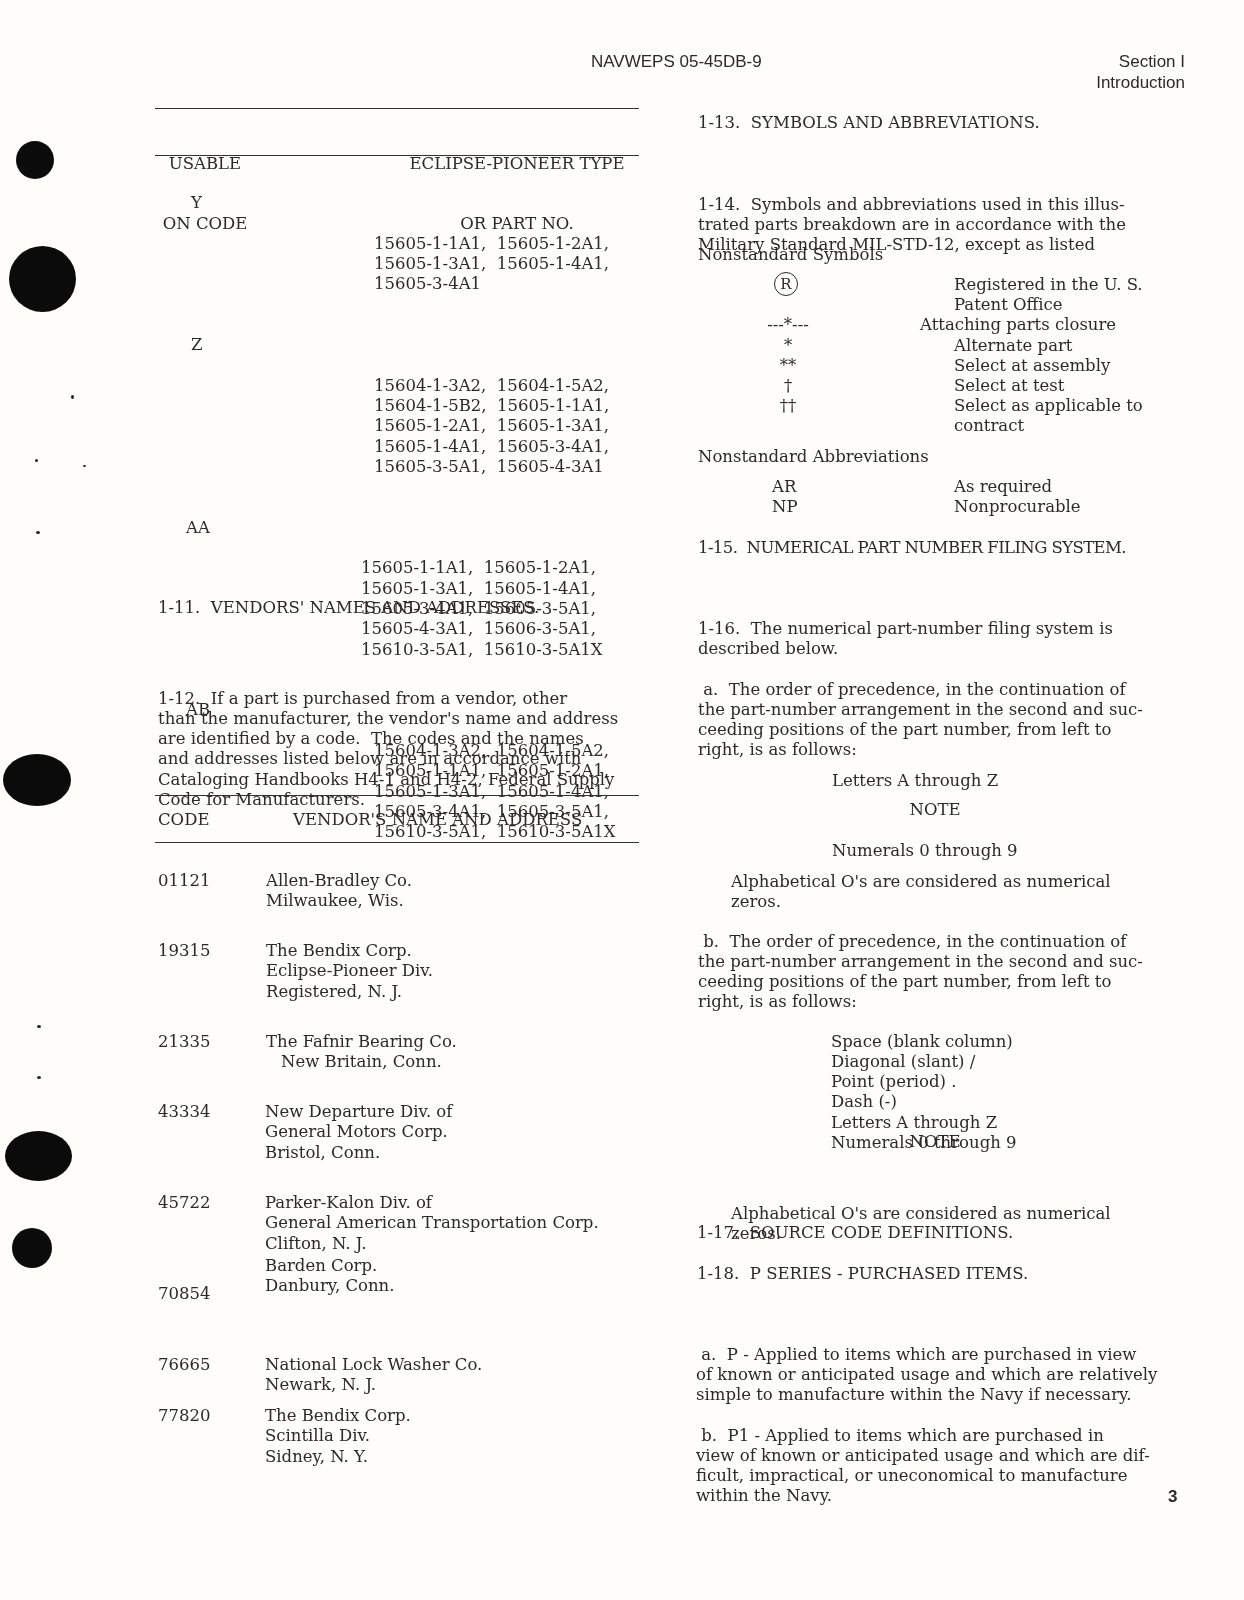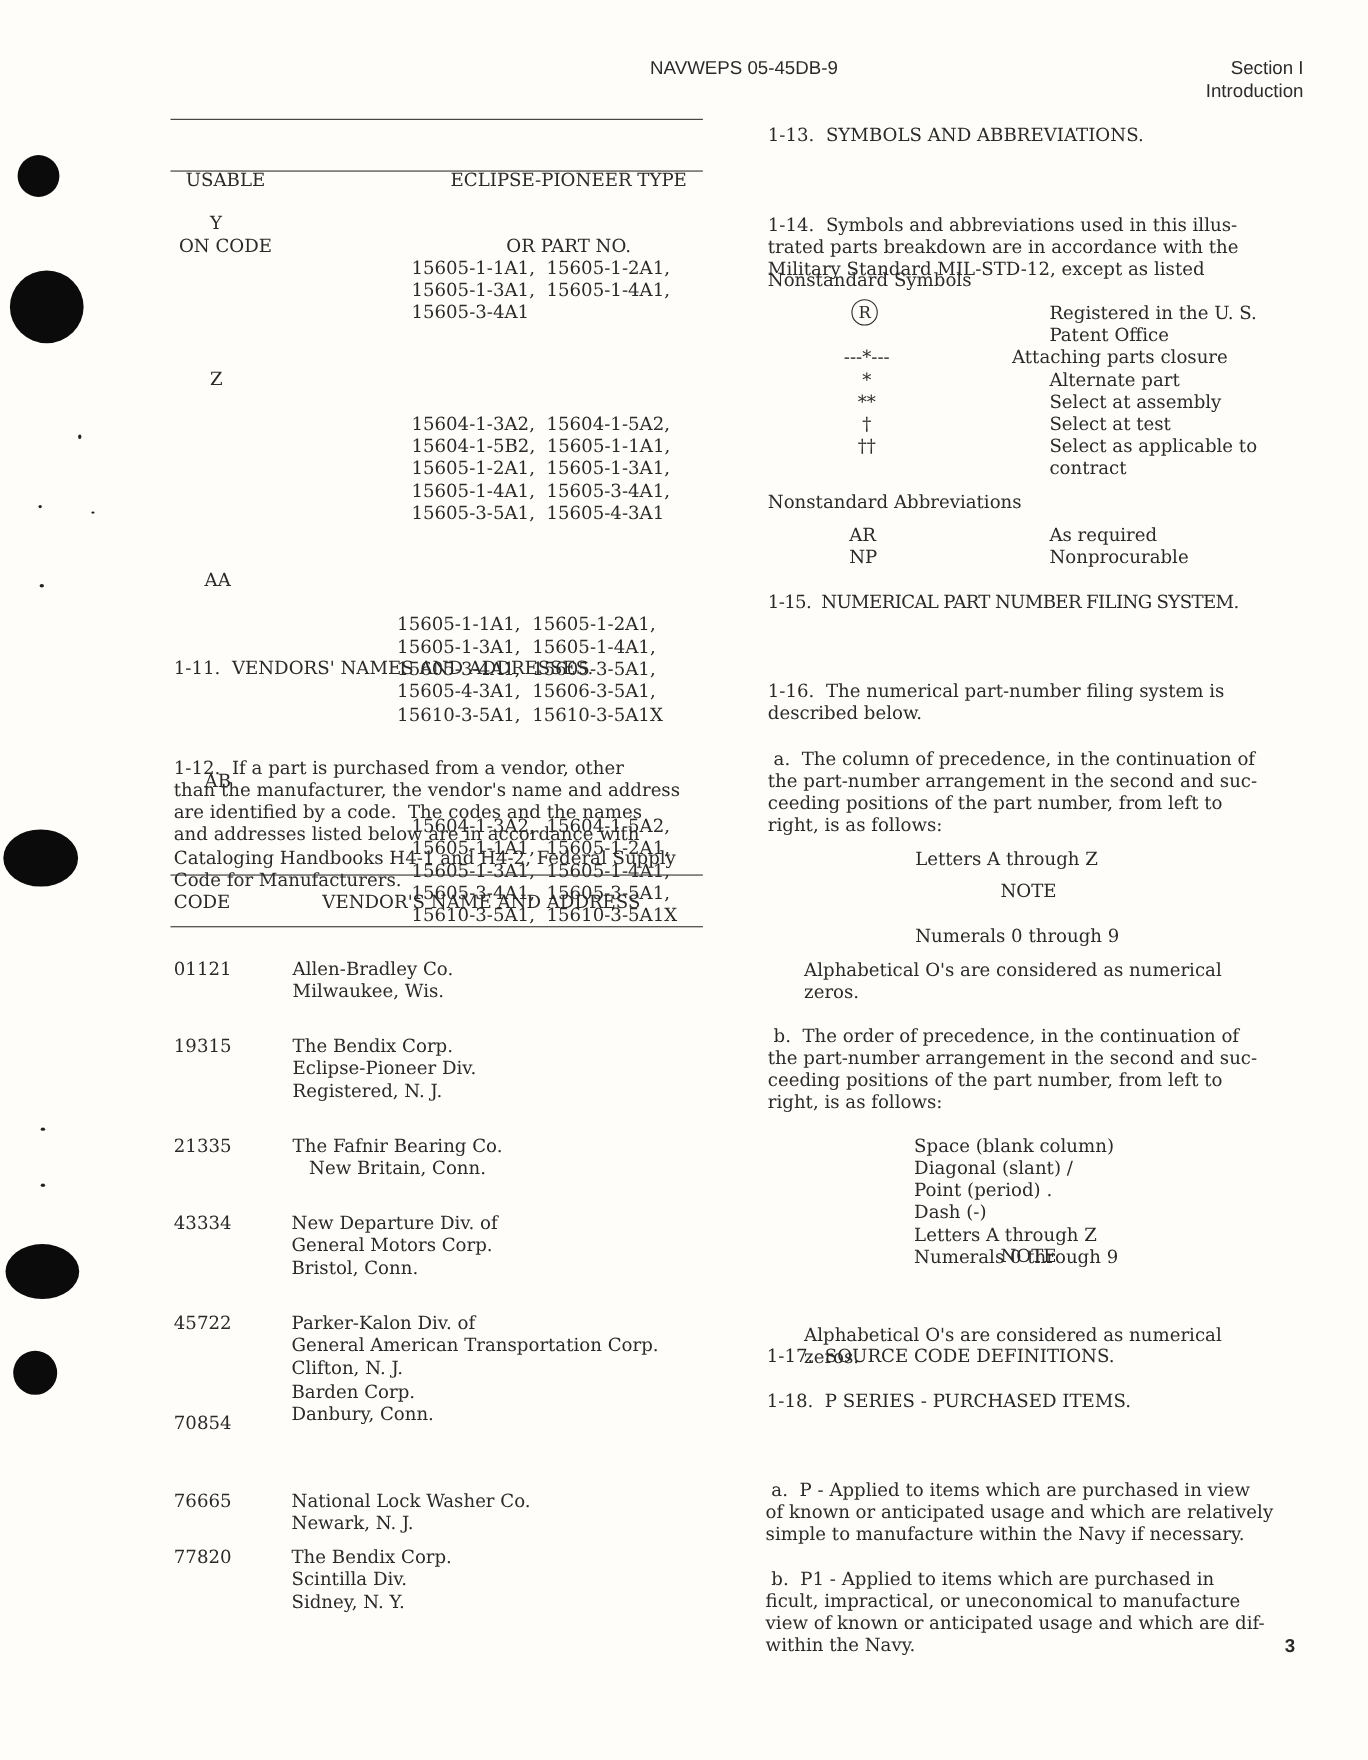--- a/index.html
+++ b/index.html
@@ -157,21 +157,21 @@
 <div class="abs line" style="left:772px;top:497px;">NP</div>
 <div class="abs line" style="left:954px;top:497px;">Nonprocurable</div>
 
 <div class="abs line" style="left:698px;top:538px;letter-spacing:-0.6px;">1-15.  NUMERICAL PART NUMBER FILING SYSTEM.</div>
 
 <div class="abs line" style="left:698px;top:578px;">
   <div>1-16.  The numerical part-number filing system is</div><div>described below.</div>
 </div>
 
 <div class="abs line" style="left:698px;top:639px;">
-  <div> a.  The column of precedence, in the continuation of</div><div>the part-number arrangement in the second and suc-</div><div>ceeding positions of the part number, from left to</div><div>right, is as follows:</div>
+  <div> a.  The order of precedence, in the continuation of</div><div>the part-number arrangement in the second and suc-</div><div>ceeding positions of the part number, from left to</div><div>right, is as follows:</div>
 </div>
 <div class="abs line" style="left:832px;top:730px;">
   <div style="margin-bottom:10px;">Letters A through Z</div>
   <div>Numerals 0 through 9</div>
 </div>
 <div class="abs line center" style="left:880px;top:800px;width:110px;">NOTE</div>
 <div class="abs line" style="left:731px;top:831px;">
   <div>Alphabetical O's are considered as numerical</div><div>zeros.</div>
 </div>
 
@@ -186,16 +186,16 @@
   <div>Alphabetical O's are considered as numerical</div><div>zeros.</div>
 </div>
 
 <div class="abs line" style="left:697px;top:1223px;">1-17.  SOURCE CODE DEFINITIONS.</div>
 <div class="abs line" style="left:697px;top:1264px;">1-18.  P SERIES - PURCHASED ITEMS.</div>
 
 <div class="abs line" style="left:696px;top:1304px;">
   <div> a.  P - Applied to items which are purchased in view</div><div>of known or anticipated usage and which are relatively</div><div>simple to manufacture within the Navy if necessary.</div>
 </div>
 <div class="abs line" style="left:696px;top:1385px;">
-  <div> b.  P1 - Applied to items which are purchased in</div><div>ficult, impractical, or uneconomical to manufacture</div><div>view of known or anticipated usage and which are dif-</div><div>within the Navy.</div>
+  <div> b.  P1 - Applied to items which are purchased in</div><div>view of known or anticipated usage and which are dif-</div><div>ficult, impractical, or uneconomical to manufacture</div><div>within the Navy.</div>
 </div>
 
 <div class="abs sans" style="left:1168px;top:1487px;font-size:17px;font-weight:bold;">3</div>
 
 </body></html>

